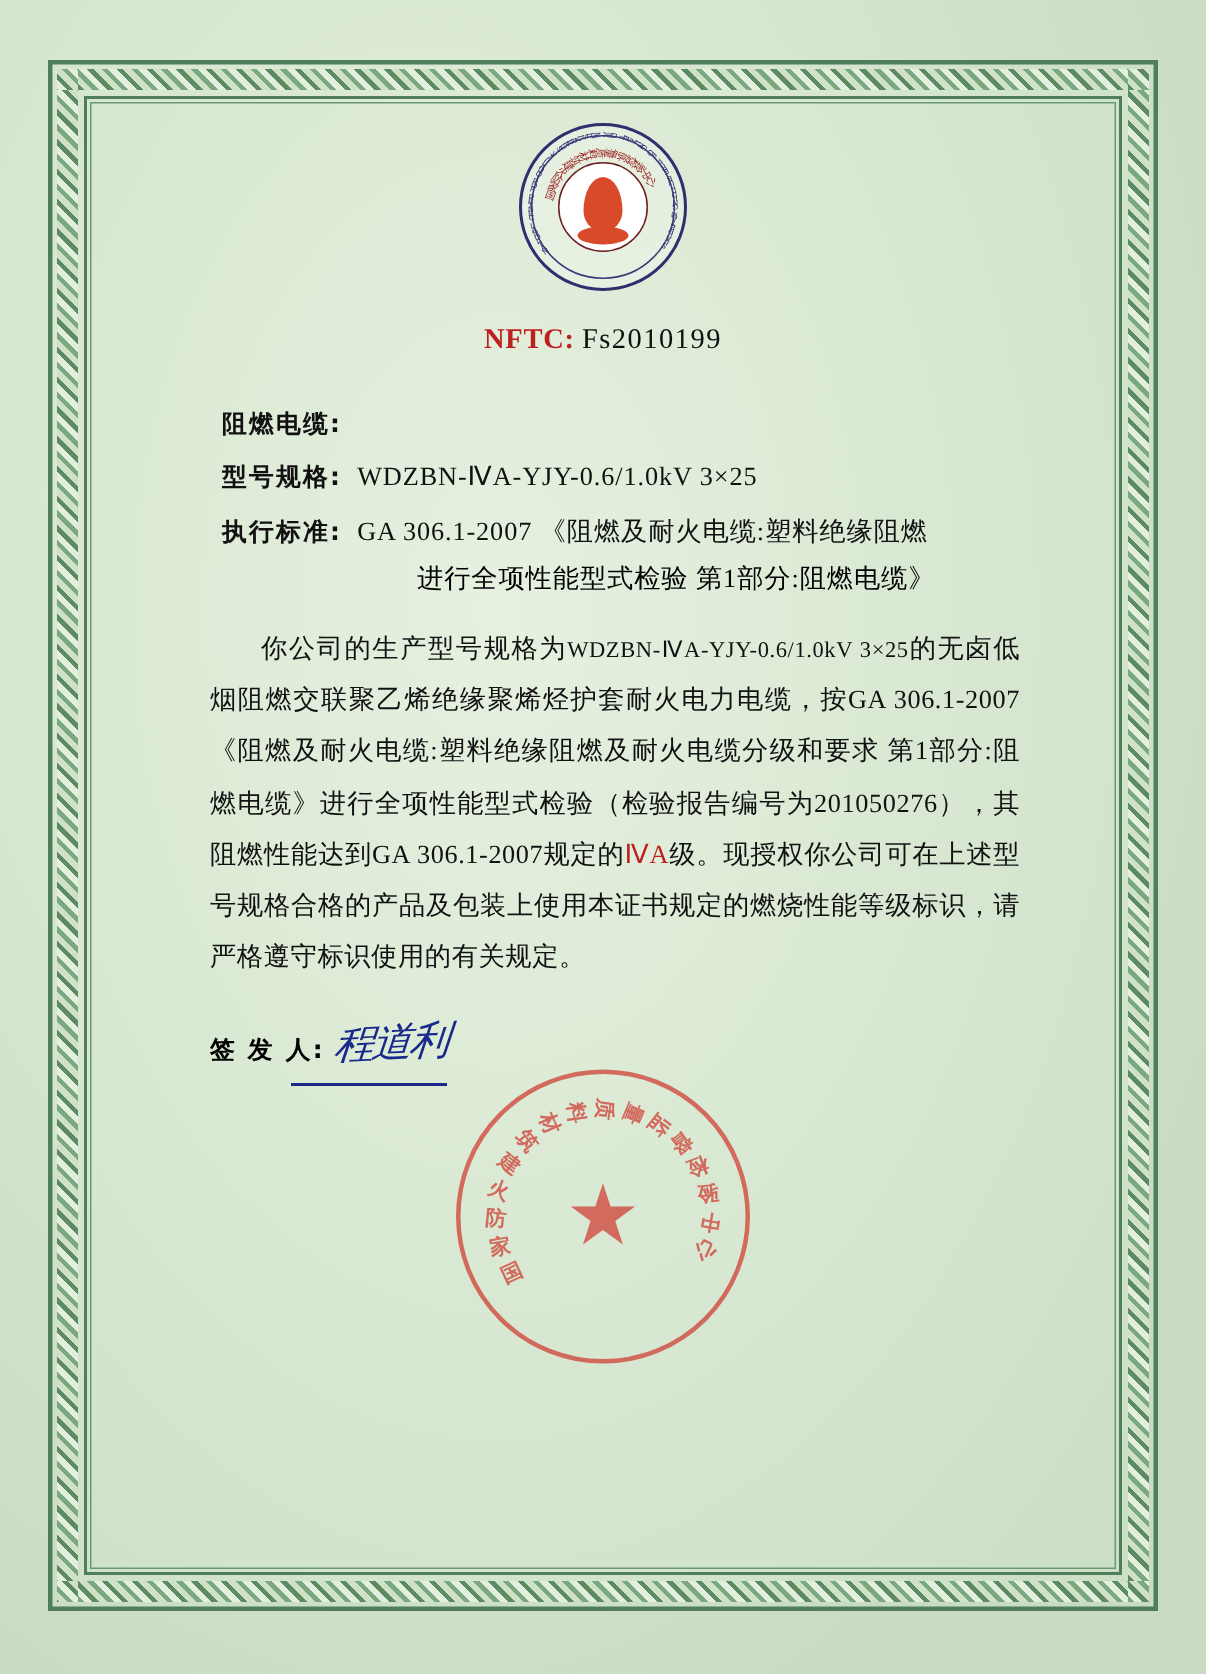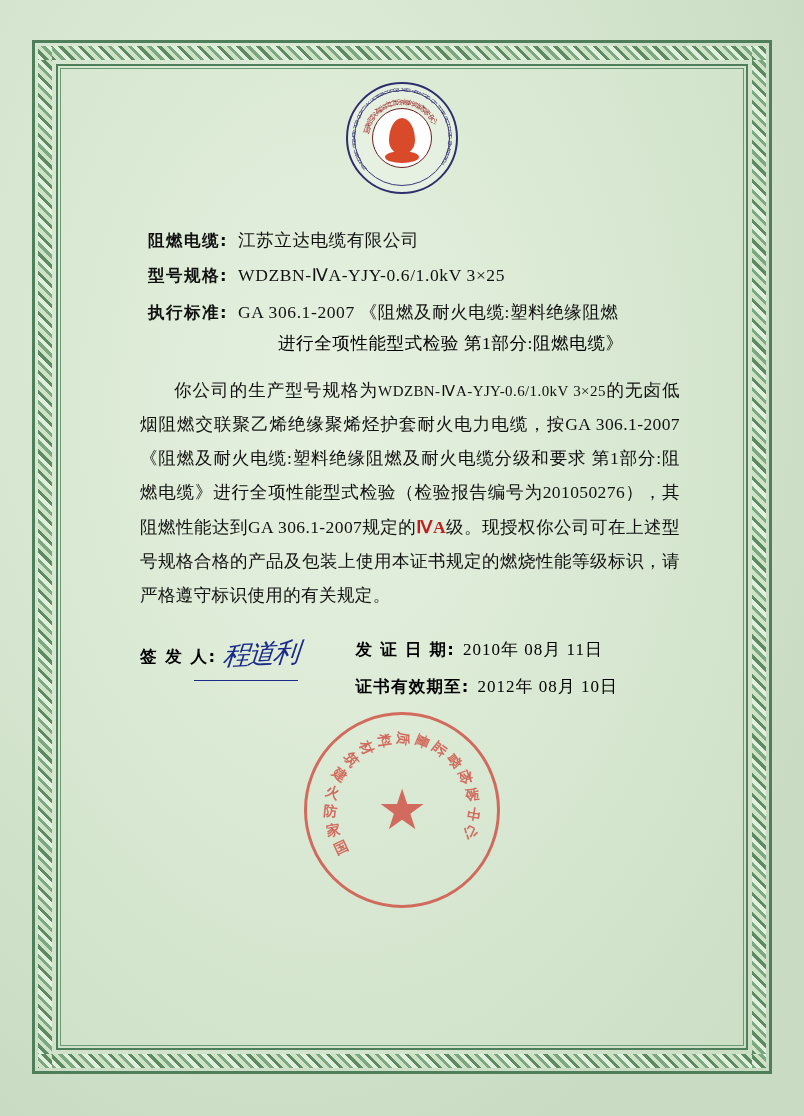--- a/index.html
+++ b/index.html
@@ -227,21 +227,20 @@
     padding-right: 58px;
     font-size: 17.5px;
     line-height: 1.95;
     text-align: justify;
     color: #111;
     text-indent: 34px;
     letter-spacing: 0.4px;
   }
   .body-par .hl {
     color: #c01f1f;
-    font-weight: bold;
   }
   .small-inline {
     font-size: 15px;
   }
 
   
   .sig-area {
     position: relative;
     margin-top: 26px;
     padding-left: 74px;
@@ -460,25 +459,28 @@
               <span style="font-size: 7px; transform: rotate(60.6667deg) translate(0px, -39px) rotate(90deg);">中</span>
               <span style="font-size: 7px; transform: rotate(70deg) translate(0px, -39px) rotate(90deg);">心</span>
             </div>
           <div class="center">
             <div class="flame"></div>
           </div>
         </div>
       </div>
 
 
+      <div class="nftc">
+        <span class="lbl">NFTC:</span>
+        <span class="val">Fs2010199</span>
+      </div>
 
       <div class="fields">
         <div class="field-row">
           <span class="field-label">阻燃电缆:</span>
-          <span class="field-value">江苏立达电缆有限公司</span>
         </div>
         <div class="field-row">
           <span class="field-label">型号规格:</span>
           <span class="field-value">WDZBN-ⅣA-YJY-0.6/1.0kV 3×25</span>
         </div>
         <div class="field-row">
           <span class="field-label">执行标准:</span>
           <span class="field-value">GA 306.1-2007 《阻燃及耐火电缆:塑料绝缘阻燃</span>
         </div>
         <div class="std-cont">进行全项性能型式检验 第1部分:阻燃电缆》</div>
@@ -487,30 +489,20 @@
       <div class="body-par">
         <span>你公司的生产型号规格为</span><span class="small-inline">WDZBN-ⅣA-YJY-0.6/1.0kV 3×25</span><span>的无卤低烟阻燃交联聚乙烯绝缘聚烯烃护套耐火电力电缆，按GA 306.1-2007 《阻燃及耐火电缆:塑料绝缘阻燃及耐火电缆分级和要求 第1部分:阻燃电缆》进行全项性能型式检验（检验报告编号为201050276），其阻燃性能达到GA 306.1-2007规定的</span><span class="hl">ⅣA</span><span>级。现授权你公司可在上述型号规格合格的产品及包装上使用本证书规定的燃烧性能等级标识，请严格遵守标识使用的有关规定。</span>
       </div>
 
       <div class="sig-area">
         <div class="sig-left">
           <span class="sig-label">签 发 人:</span>
           <span class="sig-script">程道利</span>
         </div>
         <div class="sig-underline"></div>
-        <div class="dates">
-          <div class="date-row">
-            <span class="date-label">发 证 日 期:</span>
-            <span class="date-val">2010年 08月 11日</span>
-          </div>
-          <div class="date-row">
-            <span class="date-label">证书有效期至:</span>
-            <span class="date-val">2012年 08月 10日</span>
-          </div>
-        </div>
       </div>
 
       <div class="footer-wrap">
         <div class="seal">
           <div class="seal-text" id="seal-arc">
               <span style="font-size: 14px; transform: rotate(-115deg) translate(0px, -78px) rotate(90deg);">国</span>
               <span style="font-size: 14px; transform: rotate(-99.6667deg) translate(0px, -78px) rotate(90deg);">家</span>
               <span style="font-size: 14px; transform: rotate(-84.3333deg) translate(0px, -78px) rotate(90deg);">防</span>
               <span style="font-size: 14px; transform: rotate(-69deg) translate(0px, -78px) rotate(90deg);">火</span>
               <span style="font-size: 14px; transform: rotate(-53.6667deg) translate(0px, -78px) rotate(90deg);">建</span>

